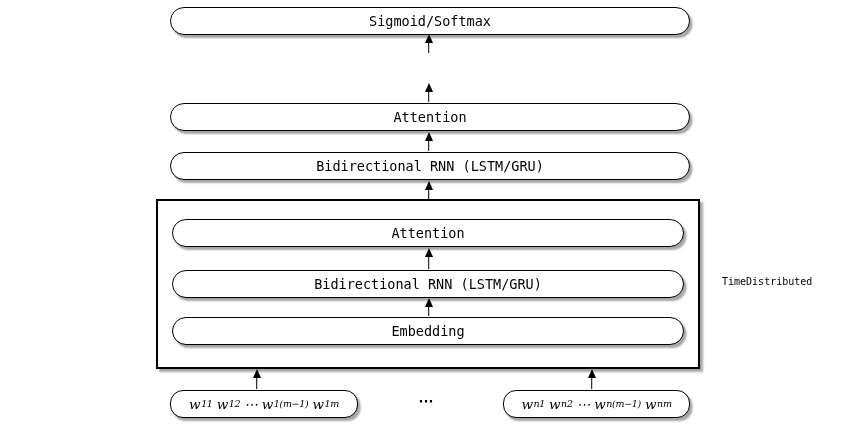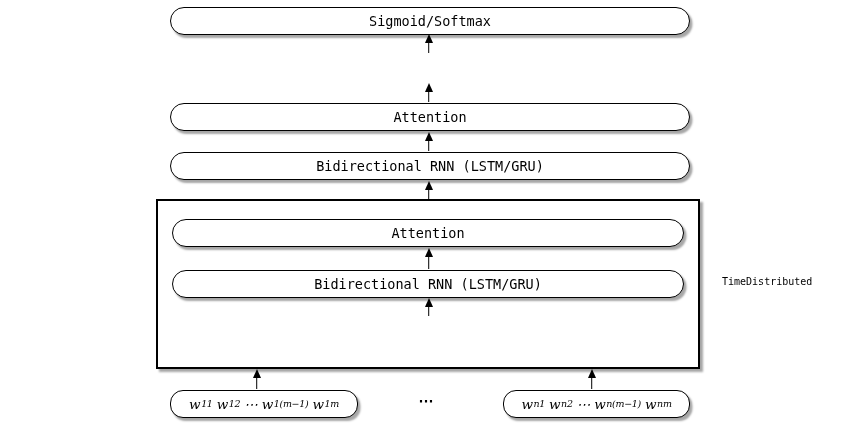--- a/index.html
+++ b/index.html
@@ -78,20 +78,21 @@
       <div class="shaft"></div>
     </div>
   <div class="arrow" style="left:424px; top:181px; height:18px;">
       <div class="head"></div>
       <div class="shaft"></div>
     </div>
 
   <div class="td-box">
     <div class="pill" style="top:18px;">Attention</div>
     <div class="pill" style="top:69px;">Bidirectional RNN (LSTM/GRU)</div>
+    <div class="pill" style="top:116px;">Embedding</div>
 
     <div class="arrow" style="left:266px; top:47px; height:21px;">
         <div class="head"></div>
         <div class="shaft"></div>
       </div>
     <div class="arrow" style="left:266px; top:97px; height:18px;">
         <div class="head"></div>
         <div class="shaft"></div>
       </div>
   </div>

